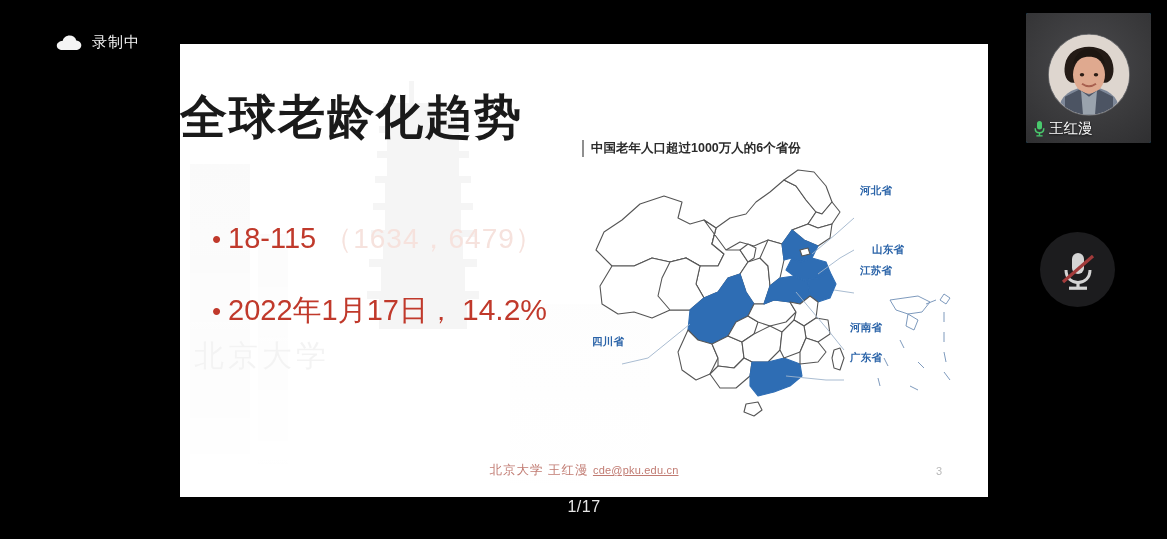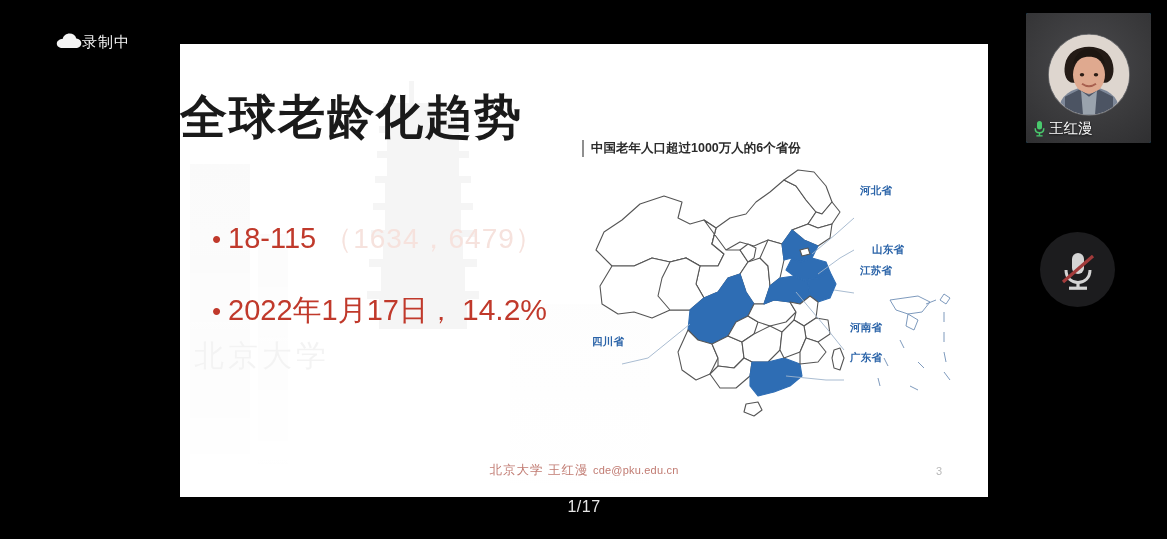--- a/index.html
+++ b/index.html
@@ -20,20 +20,22 @@
     inset: 0;
     background: #000000;
   }
 
   
   .rec-indicator {
     position: absolute;
     left: 56px;
     top: 33px;
     display: flex;
+    align-items: center;
+    gap: 10px;
     color: #f2f2f2;
     font-size: 15px;
     letter-spacing: 1px;
   }
   .rec-indicator .cloud-icon {
     width: 26px;
     height: 16px;
     position: relative;
     display: block;
   }
@@ -202,20 +204,21 @@
   }
   .slide-footer .aff {
     font-size: 12.5px;
     color: #c17b72;
     letter-spacing: 1px;
   }
   .slide-footer .mail {
     font-size: 11px;
     color: #c17b72;
     letter-spacing: .2px;
+    text-decoration: underline;
   }
   .slide-pageno {
     position: absolute;
     right: 46px;
     bottom: 20px;
     font-size: 11px;
     color: #b9b9b9;
     z-index: 4;
   }
 

